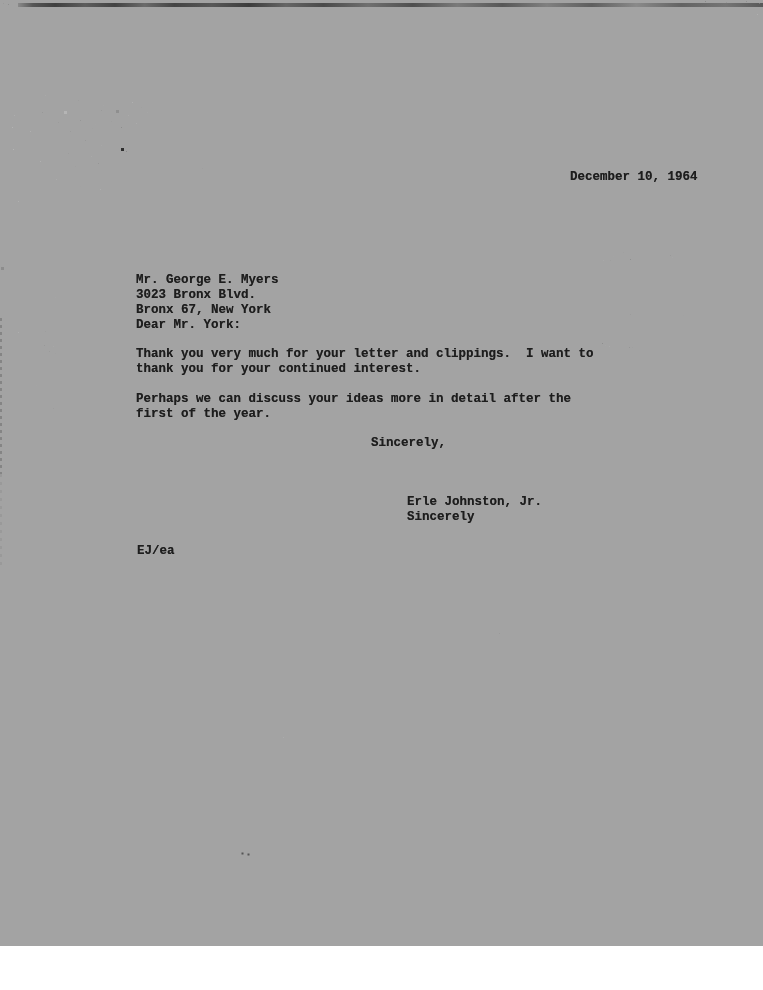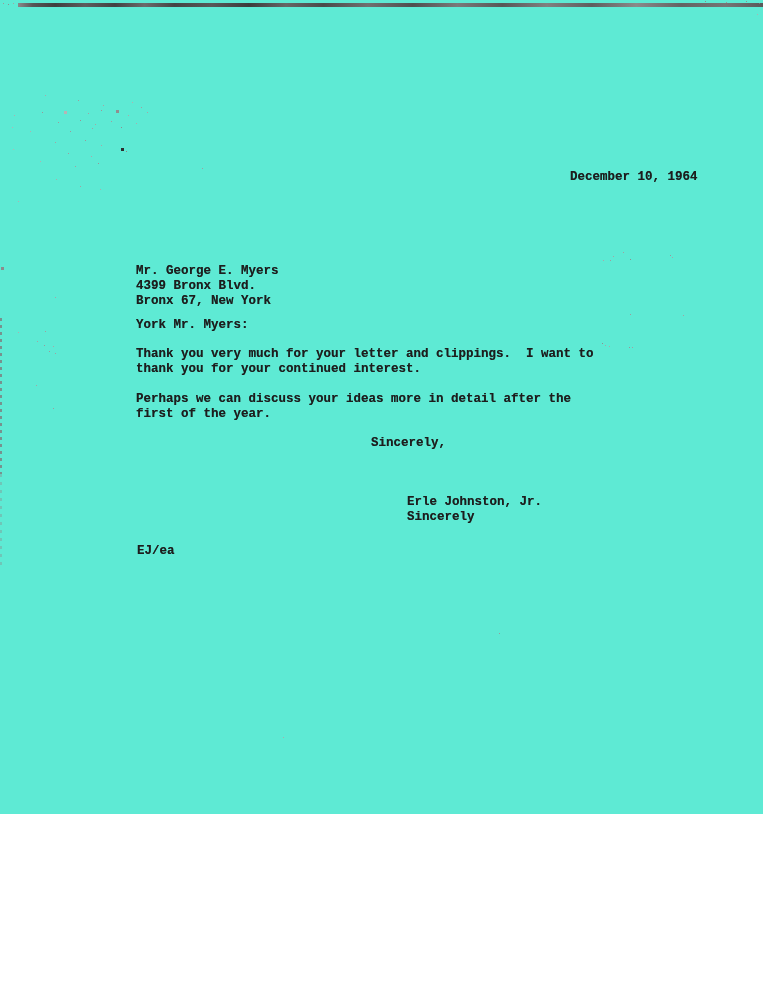--- a/index.html
+++ b/index.html
@@ -1,19 +1,19 @@
 <!DOCTYPE html>
 <html><head>
 <meta charset="utf-8">
 <style>
   html,body{margin:0;padding:0;background:#ffffff;}
   .page{
     position:relative;
-    width:763px;height:814px;
-    background:#5eead4;
+    width:763px;height:946px;
+    background:#a3a3a3;
     overflow:hidden;
     font-family:"Liberation Mono","DejaVu Sans Mono",monospace;
     font-weight:700;
     font-size:12.5px;
     line-height:15px;
     color:#1d1d1d;
   }
   .tw{ white-space:pre; text-shadow:0 0 .5px rgba(25,25,25,.65); }
   .abs{ position:absolute; }
 
@@ -55,21 +55,21 @@
       623px 252px #a0a0a0, 603px 260px #a8a8a8, 610px 260px #9e9e9e, 613px 256px #a4a4a4,
       630px 259px #909090, 670px 255px #9a9a9a, 672px 257px #a6a6a6,
       630px 314px #9c9c9c, 683px 315px #a2a2a2,
       602px 343px #8e8e8e, 605px 345px #a5a5a5, 609px 346px #aaaaaa, 629px 347px #969696, 632px 347px #a0a0a0,
       499px 633px #9a9a9a, 283px 737px #ababab,
       242px 853px 0 .5px #555555, 248px 854px 0 .5px #555555;
   }
 
   
   .date-line{ left:570px; top:170px; }
-  .address-block{ left:136px; top:264px; }
+  .address-block{ left:136px; top:273px; }
   .salutation-line{ left:136px; top:318px; }
   .paragraph-1{ left:136px; top:347px; }
   .paragraph-2{ left:136px; top:392px; }
   .closing-line{ left:371px; top:436px;font-family:Liberation Mono, monospace; }
   .signature-block{ left:371px; top:495px;margin-left:36px; }
   .initials-line{ left:137px; top:544px;text-align:right; }
   .line{ height:15px; }
 </style>
 </head>
 <body>
@@ -78,25 +78,25 @@
 
   <div class="scan-bar"></div>
   <div class="scan-left-a"></div>
   <div class="scan-left-b"></div>
   <div class="speckles"></div>
 
   <div class="abs tw date-line line">December 10, 1964</div>
 
   <div class="abs address-block">
     <div class="tw line">Mr. George E. Myers</div>
-    <div class="tw line">4399 Bronx Blvd.</div>
+    <div class="tw line">3023 Bronx Blvd.</div>
     <div class="tw line">Bronx 67, New York</div>
   </div>
 
-  <div class="abs tw salutation-line line">York Mr. Myers:</div>
+  <div class="abs tw salutation-line line">Dear Mr. York:</div>
 
   <div class="abs paragraph-2">
     <div class="tw line">Perhaps we can discuss your ideas more in detail after the</div>
     <div class="tw line">first of the year.</div>
   </div>
 
   <div class="abs paragraph-1">
     <div class="tw line">Thank you very much for your letter and clippings.  I want to</div>
     <div class="tw line">thank you for your continued interest.</div>
   </div>

